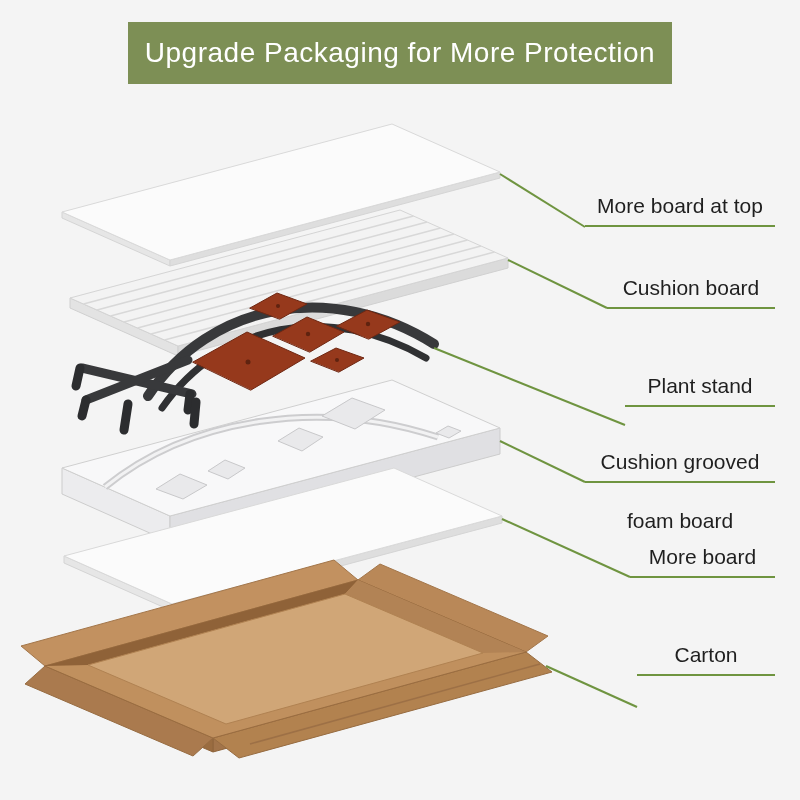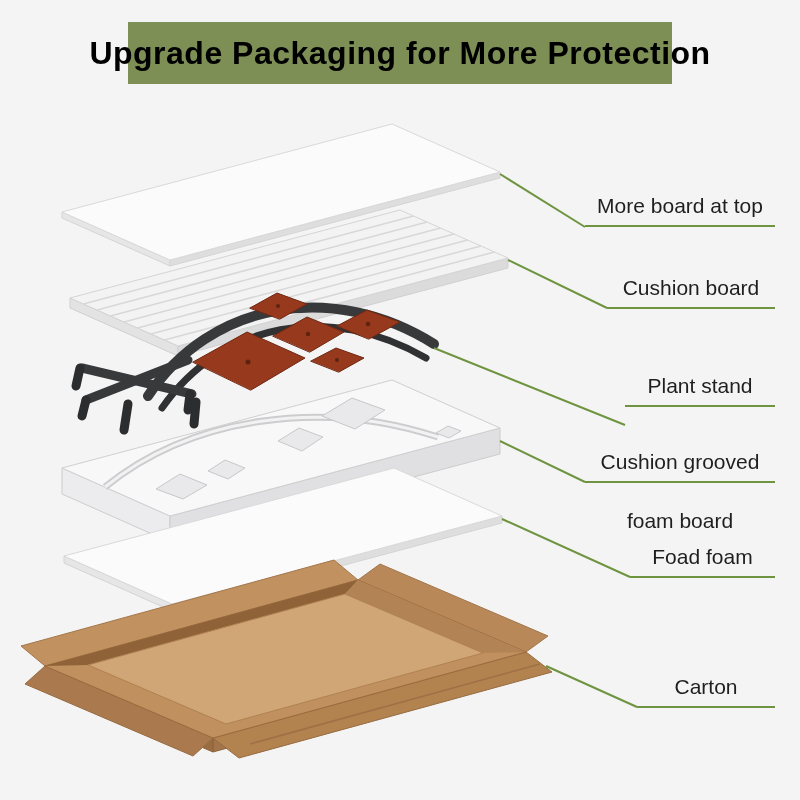--- a/index.html
+++ b/index.html
@@ -1,21 +1,21 @@
 <!DOCTYPE html>
 <html><head>
 <meta charset="utf-8">
 <style>
   html,body{margin:0;padding:0;}
   body{font-family:"Liberation Sans",sans-serif;}
   .stage{position:relative;width:800px;height:800px;background:#f4f4f4;overflow:hidden;}
   .stage svg{position:absolute;left:0;top:0;}
   .banner{position:absolute;left:128px;top:22px;width:544px;height:62px;
           background:#7d8f55;display:flex;align-items:center;justify-content:center;}
-  .banner span{color:#000000;font-size:32px;letter-spacing:.5px;white-space:nowrap;font-weight:bold;}
+  .banner span{color:#ffffff;font-size:28px;letter-spacing:.5px;white-space:nowrap;}
   .label{position:absolute;text-align:center;font-size:21px;color:#1f1f1f;line-height:24px;}
   .underlined{border-bottom:2px solid #6f9440;padding-bottom:7px;}
   .line2{padding-top:26px;}
   .leader{stroke:#6f9440;stroke-width:2;}
   .ridge{stroke:#d8d8d8;stroke-width:1.5;}
 </style>
 </head>
 <body>
 
 <div class="stage">
@@ -121,20 +121,20 @@
   <div class="label" style="left:625px;top:374px;width:150px">
     <div class="underlined">Plant stand</div>
   </div>
 
   <div class="label" style="left:585px;top:450px;width:190px">
     <div class="underlined">Cushion grooved</div>
     <div class="line2">foam board</div>
   </div>
 
   <div class="label" style="left:630px;top:545px;width:145px">
-    <div class="underlined">Foad foam</div>
+    <div class="underlined">More board</div>
   </div>
 
-  <div class="label" style="left:637px;top:675px;width:138px">
+  <div class="label" style="left:637px;top:643px;width:138px">
     <div class="underlined">Carton</div>
   </div>
 
 </div>
 
 </body></html>

